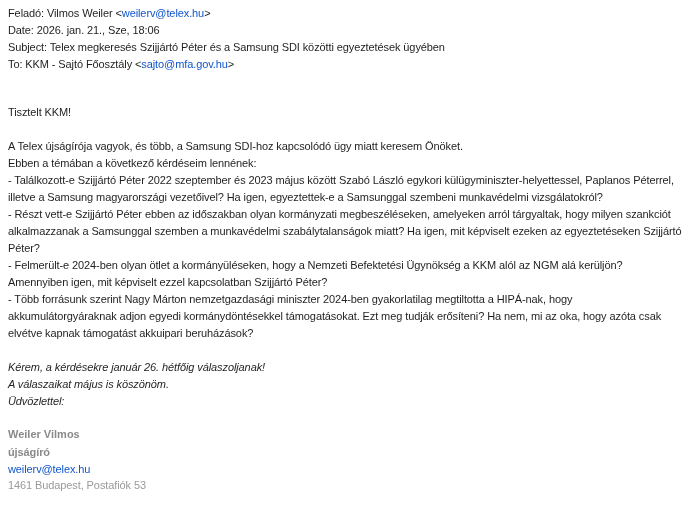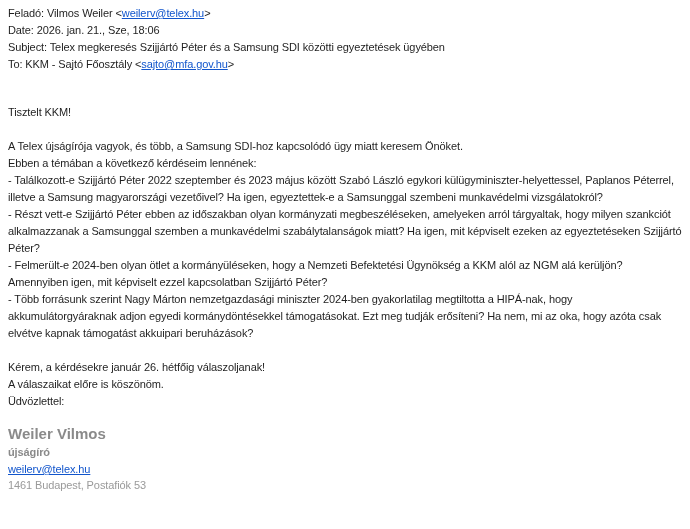--- a/index.html
+++ b/index.html
@@ -15,32 +15,31 @@
     padding: 5px 8px 0 8px;
     font-size: 11px;
     line-height: 17px;
     letter-spacing: -0.1px;
     width: 690px;
   }
   .line { white-space: normal; }
   b { font-weight: normal; }
   a.link {
     color: #1155cc;
-    text-decoration: underline;
     cursor: pointer;
   }
   .greeting  { margin-top: 31px; }
   .para      { margin-top: 17px; }
   .questions { }
-  .closing   { margin-top: 17px; }
+  .closing   { margin-top: 17px; font-style: italic; }
   .sig       { margin-top: 14px; }
   .sig-name {
     color: #8a8a8a;
     font-weight: bold;
-    font-size: 15px;
+    font-size: 11px;
     line-height: 20px;
     letter-spacing: 0;
   }
   .sig-role {
     color: #8a8a8a;
     font-weight: bold;
     line-height: 17px;
   }
   .sig-email { line-height: 17px; }
   .sig-addr {
@@ -81,21 +80,21 @@
   <div class="questions">
     <div class="line">Ebben a témában a következő kérdéseim lennének:</div>
     <div class="line">- Találkozott-e Szijjártó Péter 2022 szeptember és 2023 május között Szabó László egykori külügyminiszter-helyettessel, Paplanos Péterrel, illetve a Samsung magyarországi vezetőivel? Ha igen, egyeztettek-e a Samsunggal szembeni munkavédelmi vizsgálatokról?</div>
     <div class="line">- Részt vett-e Szijjártó Péter ebben az időszakban olyan kormányzati megbeszéléseken, amelyeken arról tárgyaltak, hogy milyen szankciót alkalmazzanak a Samsunggal szemben a munkavédelmi szabálytalanságok miatt? Ha igen, mit képviselt ezeken az egyeztetéseken Szijjártó Péter?</div>
     <div class="line">- Felmerült-e 2024-ben olyan ötlet a kormányüléseken, hogy a Nemzeti Befektetési Ügynökség a KKM alól az NGM alá kerüljön? Amennyiben igen, mit képviselt ezzel kapcsolatban Szijjártó Péter?</div>
     <div class="line">- Több forrásunk szerint Nagy Márton nemzetgazdasági miniszter 2024-ben gyakorlatilag megtiltotta a HIPÁ-nak, hogy akkumulátorgyáraknak adjon egyedi kormánydöntésekkel támogatásokat. Ezt meg tudják erősíteni? Ha nem, mi az oka, hogy azóta csak elvétve kapnak támogatást akkuipari beruházások?</div>
   </div>
 
   <div class="closing">
     <div class="line">Kérem, a kérdésekre január 26. hétfőig válaszoljanak!</div>
-    <div class="line">A válaszaikat előre is köszönöm.</div>
+    <div class="line">A válaszaikat május is köszönöm.</div>
     <div class="line">Üdvözlettel:</div>
   </div>
 
   <div class="sig">
     <div class="sig-name">Weiler Vilmos</div>
     <div class="sig-role">újságíró</div>
     <div class="sig-email"><a class="link">weilerv@telex.hu</a></div>
     <div class="sig-addr">1461 Budapest, Postafiók 53</div>
   </div>
 

